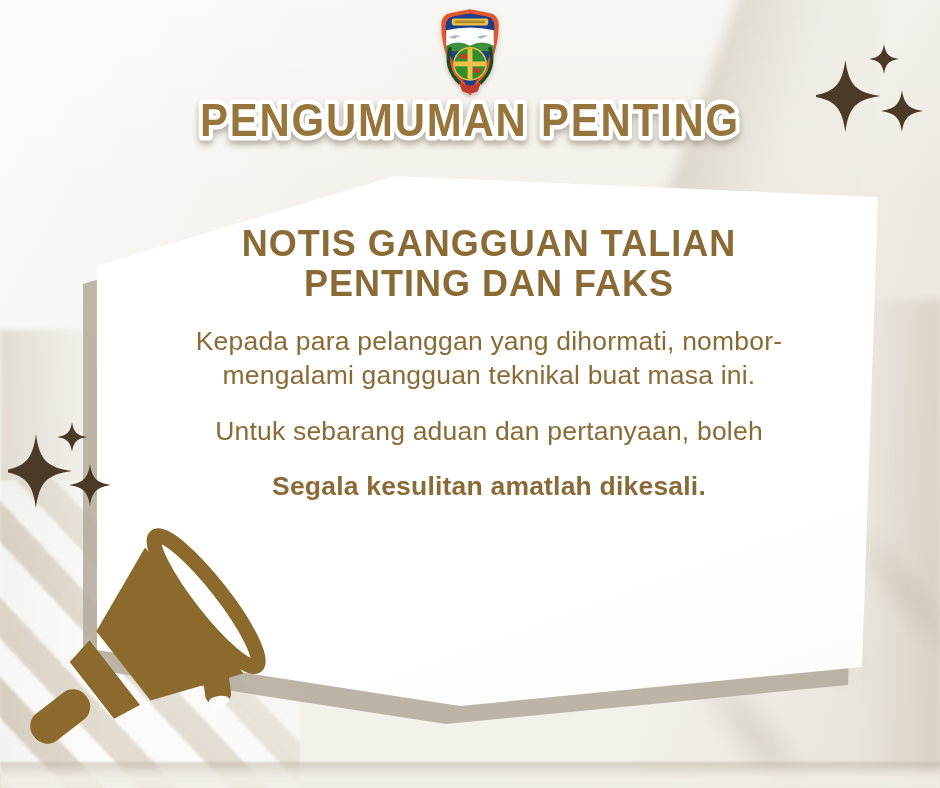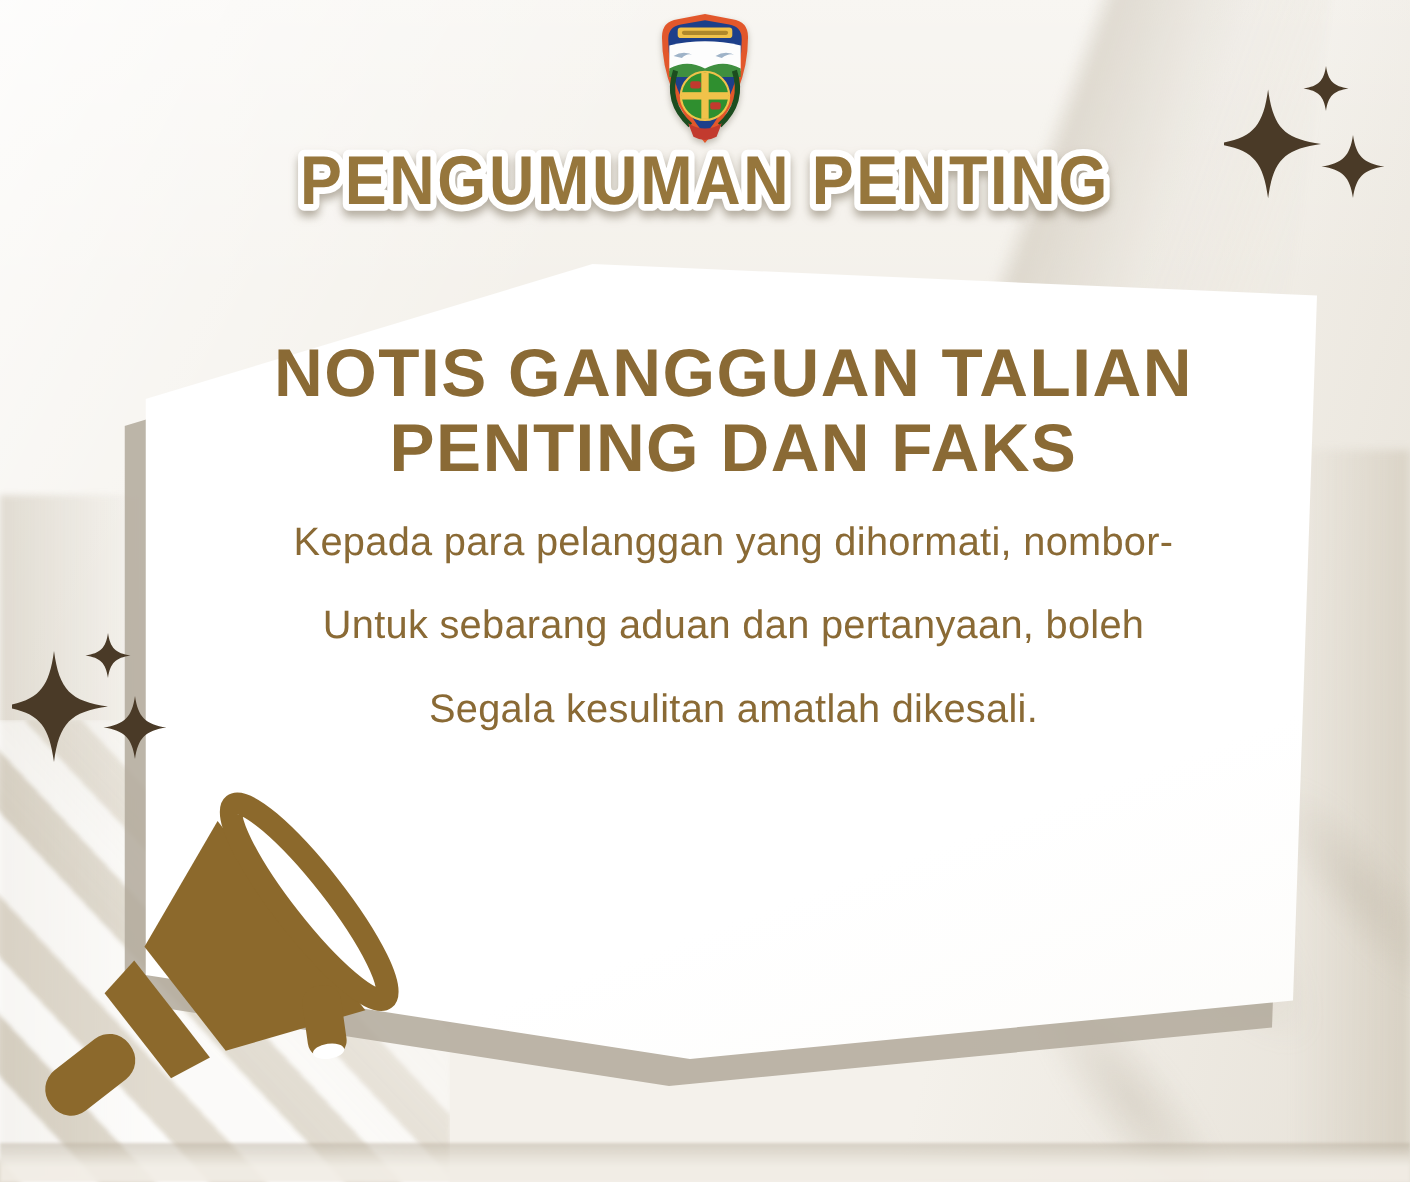--- a/index.html
+++ b/index.html
@@ -79,28 +79,28 @@
   }
   
   .sparkles-tr{position:absolute;left:816px;top:44px;width:118px;height:96px;}
   .sparkles-l{position:absolute;left:8px;top:420px;width:108px;height:100px;}
   .megaphone{position:absolute;left:-14px;top:522px;width:282px;height:282px;}
   
   .content{
     position:absolute;left:95px;top:224px;width:788px;text-align:center;
   }
   .notice-heading{
-    margin:0;font-size:45px;font-weight:bold;line-height:1.12;letter-spacing:1px;
+    margin:0;font-size:36px;font-weight:bold;line-height:1.12;letter-spacing:1px;
   }
   .notice-heading span{display:block;}
   .content p{margin:0;font-size:26.5px;line-height:1.3;letter-spacing:.2px;}
   .content p span{display:block;}
   .p1{margin-top:19px !important;}
   .p2{margin-top:21px !important;text-align:center;}
-  .p3{margin-top:21px !important;}
+  .p3{margin-top:21px !important;font-weight:bold;}
 </style>
 </head>
 <body>
 
 <div class="poster">
 
   <div class="layer wall-grad"></div>
   <div class="layer crease-top"></div>
   <div class="layer shade-left"></div>
   <div class="layer stripes-bl"></div>
@@ -111,20 +111,21 @@
   <div class="layer panel-shadow"></div>
   <div class="layer panel"></div>
 
   <div class="content" style="color:#8a6a35;">
     <h1 class="notice-heading">
       <span>NOTIS GANGGUAN TALIAN</span>
       <span>PENTING DAN FAKS</span>
     </h1>
     <p class="p1">
       <span>Kepada para pelanggan yang dihormati, nombor-</span>
+      <span>mengalami gangguan teknikal buat masa ini.</span>
     </p>
     <p class="p2">
       <span>Untuk sebarang aduan dan pertanyaan, boleh</span>
     </p>
     <p class="p3">
       <span>Segala kesulitan amatlah dikesali.</span>
     </p>
   </div>
 
   <svg class="crest" viewBox="0 0 100 130">

